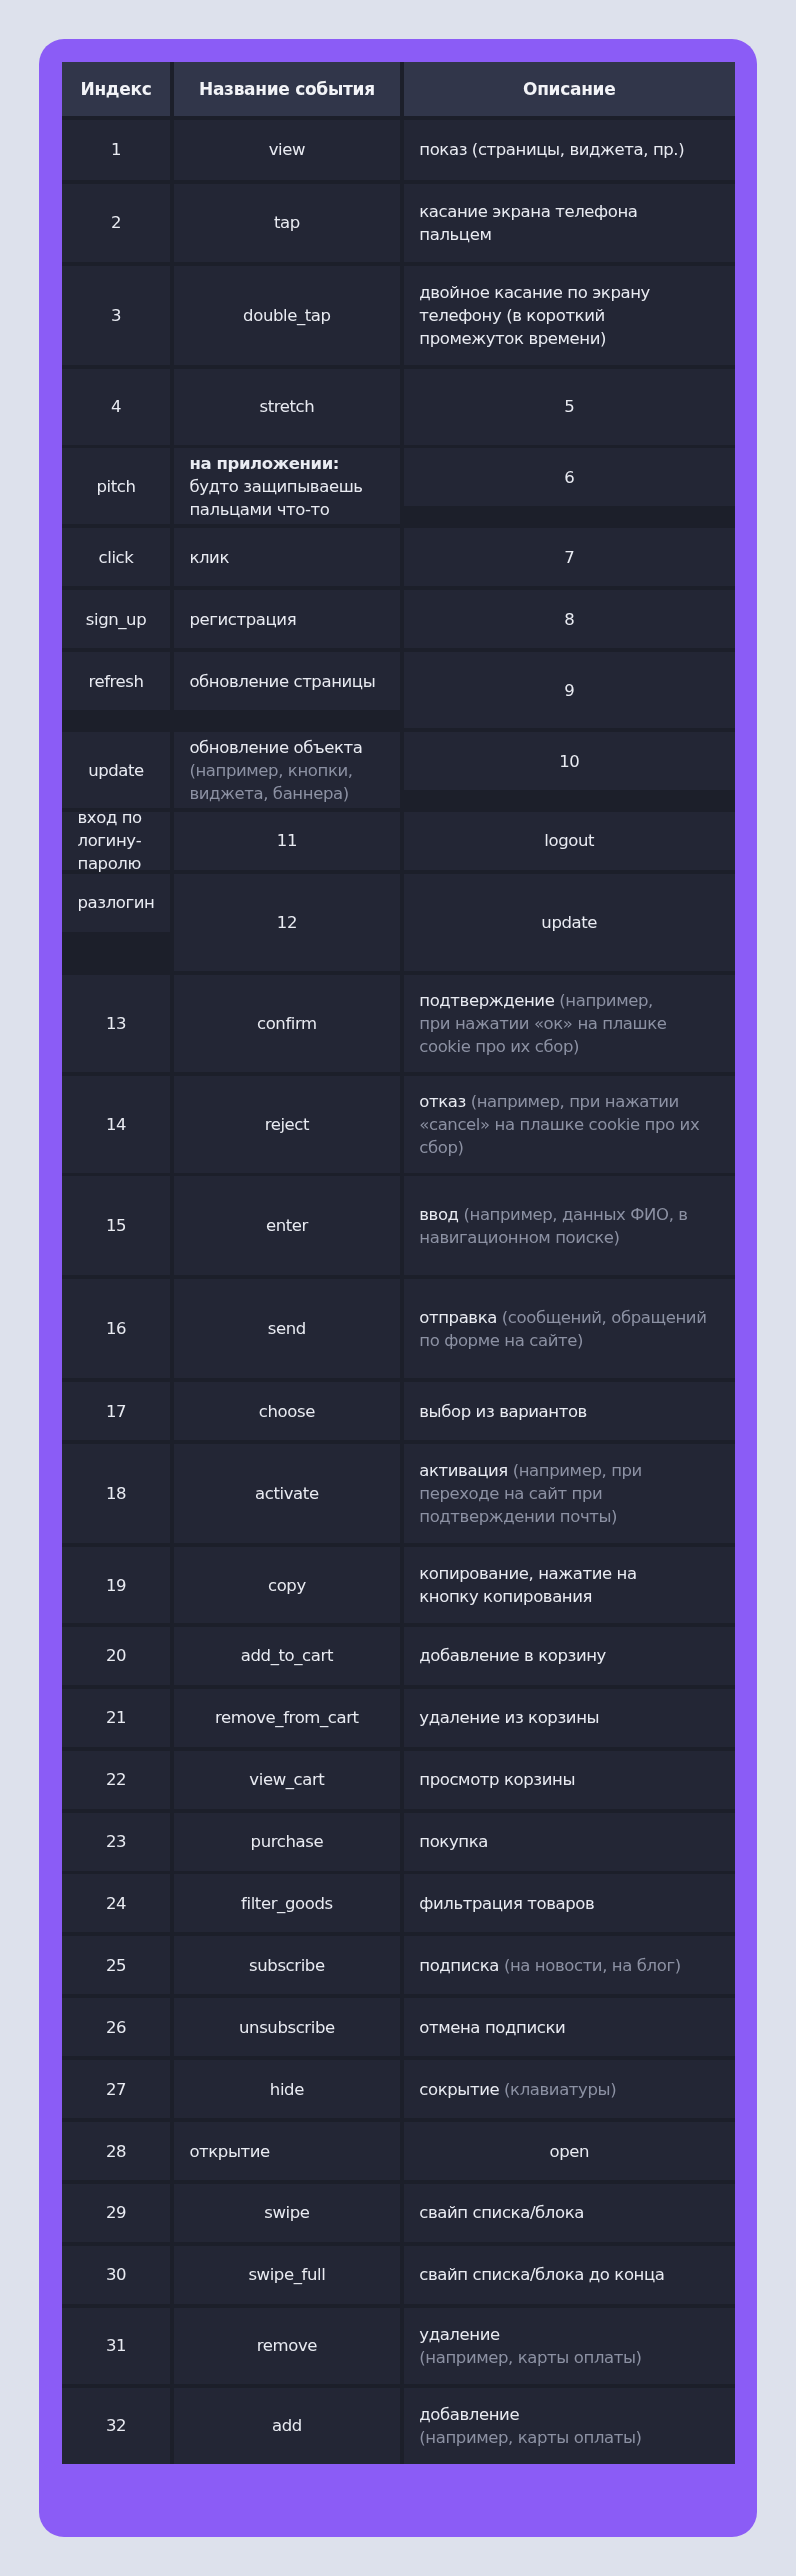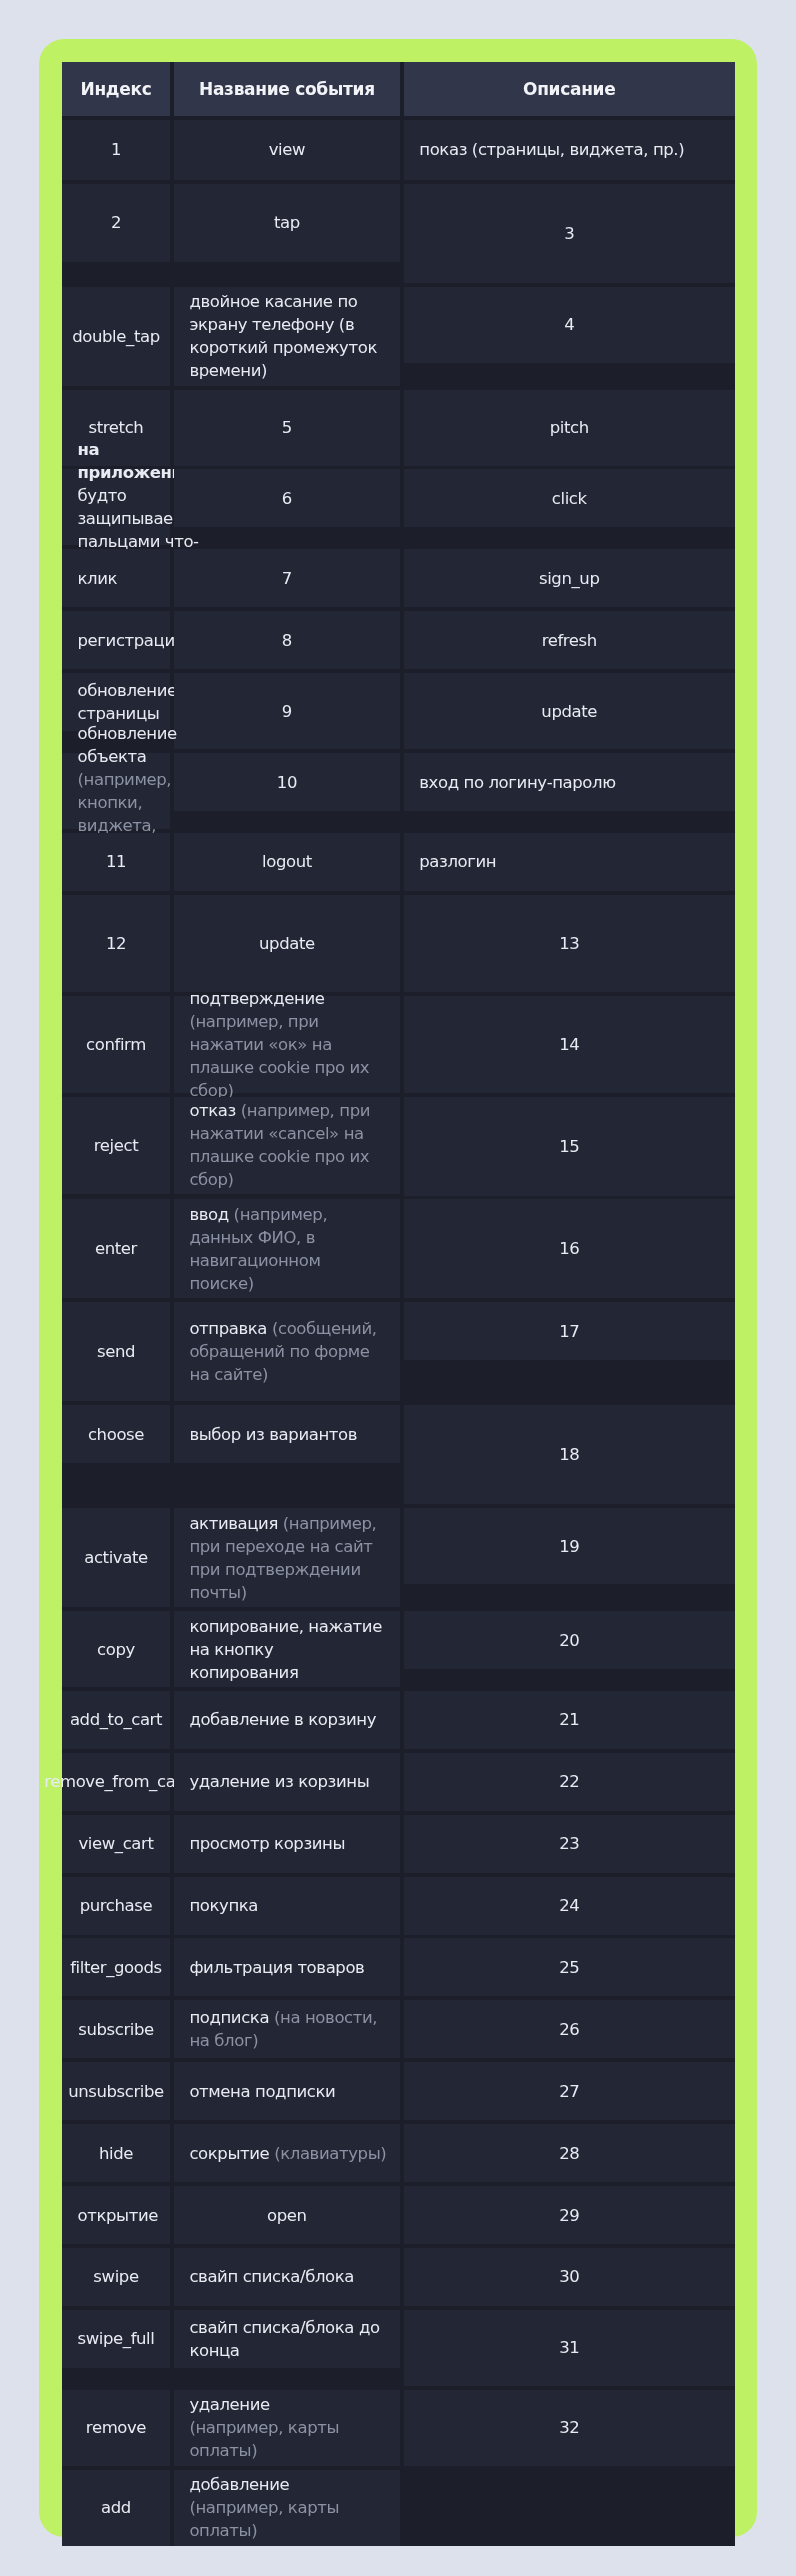--- a/index.html
+++ b/index.html
@@ -7,21 +7,21 @@
     width: 797px; height: 2576px;
     background: #dde1ec;
     font-family: "DejaVu Sans", "Liberation Sans", sans-serif;
     position: relative;
     overflow: hidden;
   }
   .card {
     position: absolute;
     left: 39px; top: 39px;
     width: 718px; height: 2498px;
-    background: #bef264;
+    background: #8b5cf6;
     border-radius: 25px;
     box-sizing: border-box;
     padding: 23px 22.3px 23px 23px;
   }
   .table {
     display: grid;
     grid-template-columns: 108px 226px 1fr;
     column-gap: 3.9px;
     row-gap: 3.9px;
     background: #1c1f2a;
@@ -64,20 +64,23 @@
     <div class="th">Описание</div>
 
     <div class="td c h62">1</div>
     <div class="td c h62">view</div>
     <div class="td desc h62">
         <span>показ (страницы, виджета, пр.)</span>
       </div>
 
     <div class="td c h80">2</div>
     <div class="td c h80">tap</div>
+    <div class="td desc h80">
+        <span style="max-width:291px">касание экрана телефона пальцем</span>
+      </div>
 
     <div class="td c h102">3</div>
     <div class="td c h102">double_tap</div>
     <div class="td desc h102">
         <span style="max-width:262px">двойное касание по экрану телефону (в короткий промежуток времени)</span>
       </div>
 
     <div class="td c h78">4</div>
     <div class="td c h78">stretch</div>
 

